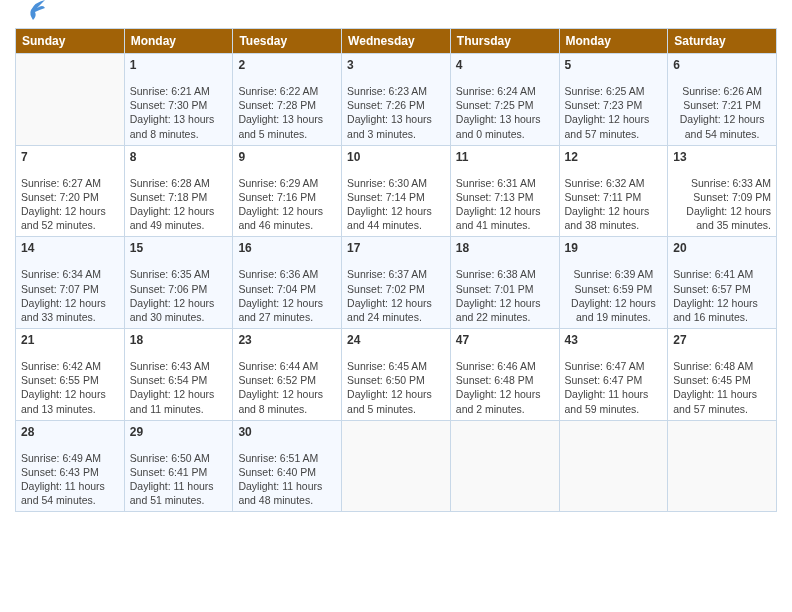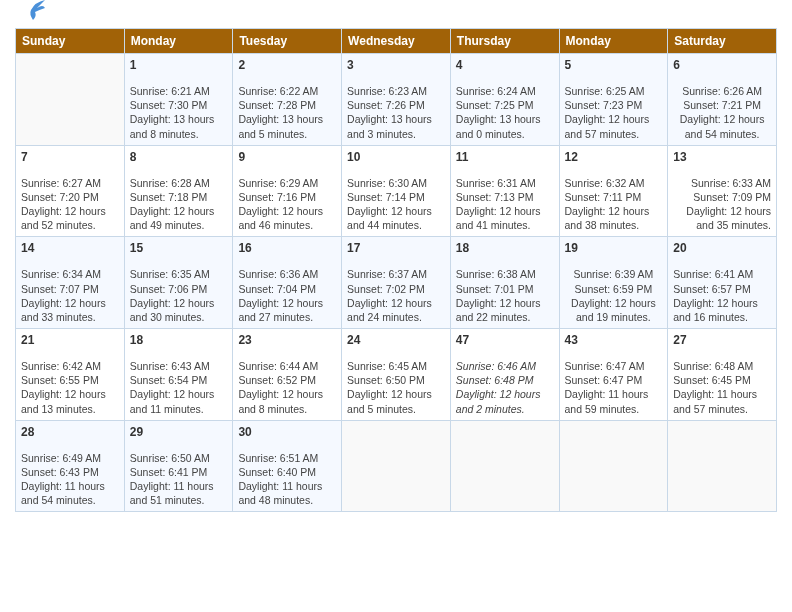--- a/index.html
+++ b/index.html
@@ -291,21 +291,21 @@
         </td>
         <td>
           <span class="day-num">24</span>
           <div class="day-info" style="white-space: pre-line;">Sunrise: 6:45 AM
 Sunset: 6:50 PM
 Daylight: 12 hours
 and 5 minutes.</div>
         </td>
         <td>
           <span class="day-num">47</span>
-          <div class="day-info" style="white-space: pre-line; font-style: italic;">Sunrise: 6:46 AM
+          <div class="day-info" style="white-space: pre-line;">Sunrise: 6:46 AM
 Sunset: 6:48 PM
 Daylight: 12 hours
 and 2 minutes.</div>
         </td>
         <td>
           <span class="day-num">43</span>
           <div class="day-info" style="white-space: pre-line;">Sunrise: 6:47 AM
 Sunset: 6:47 PM
 Daylight: 11 hours
 and 59 minutes.</div>

